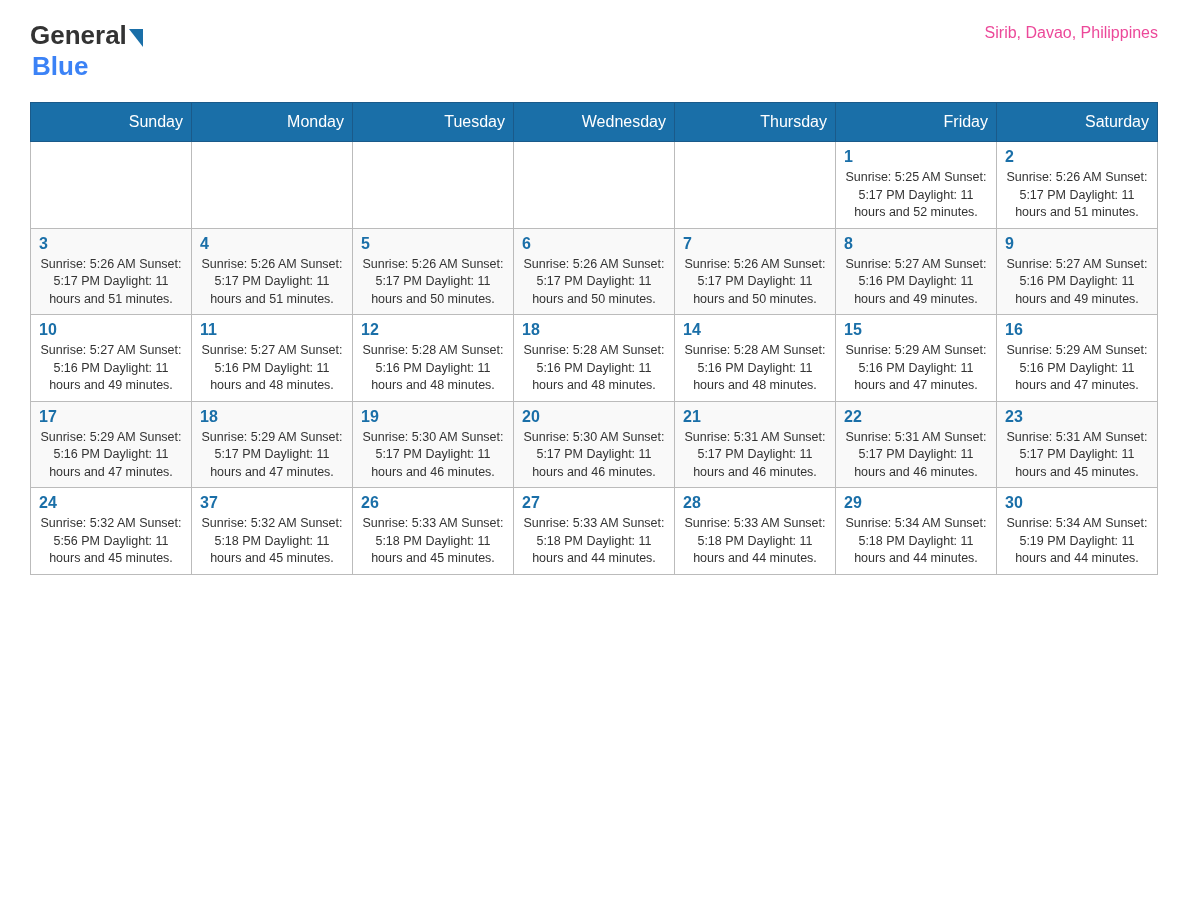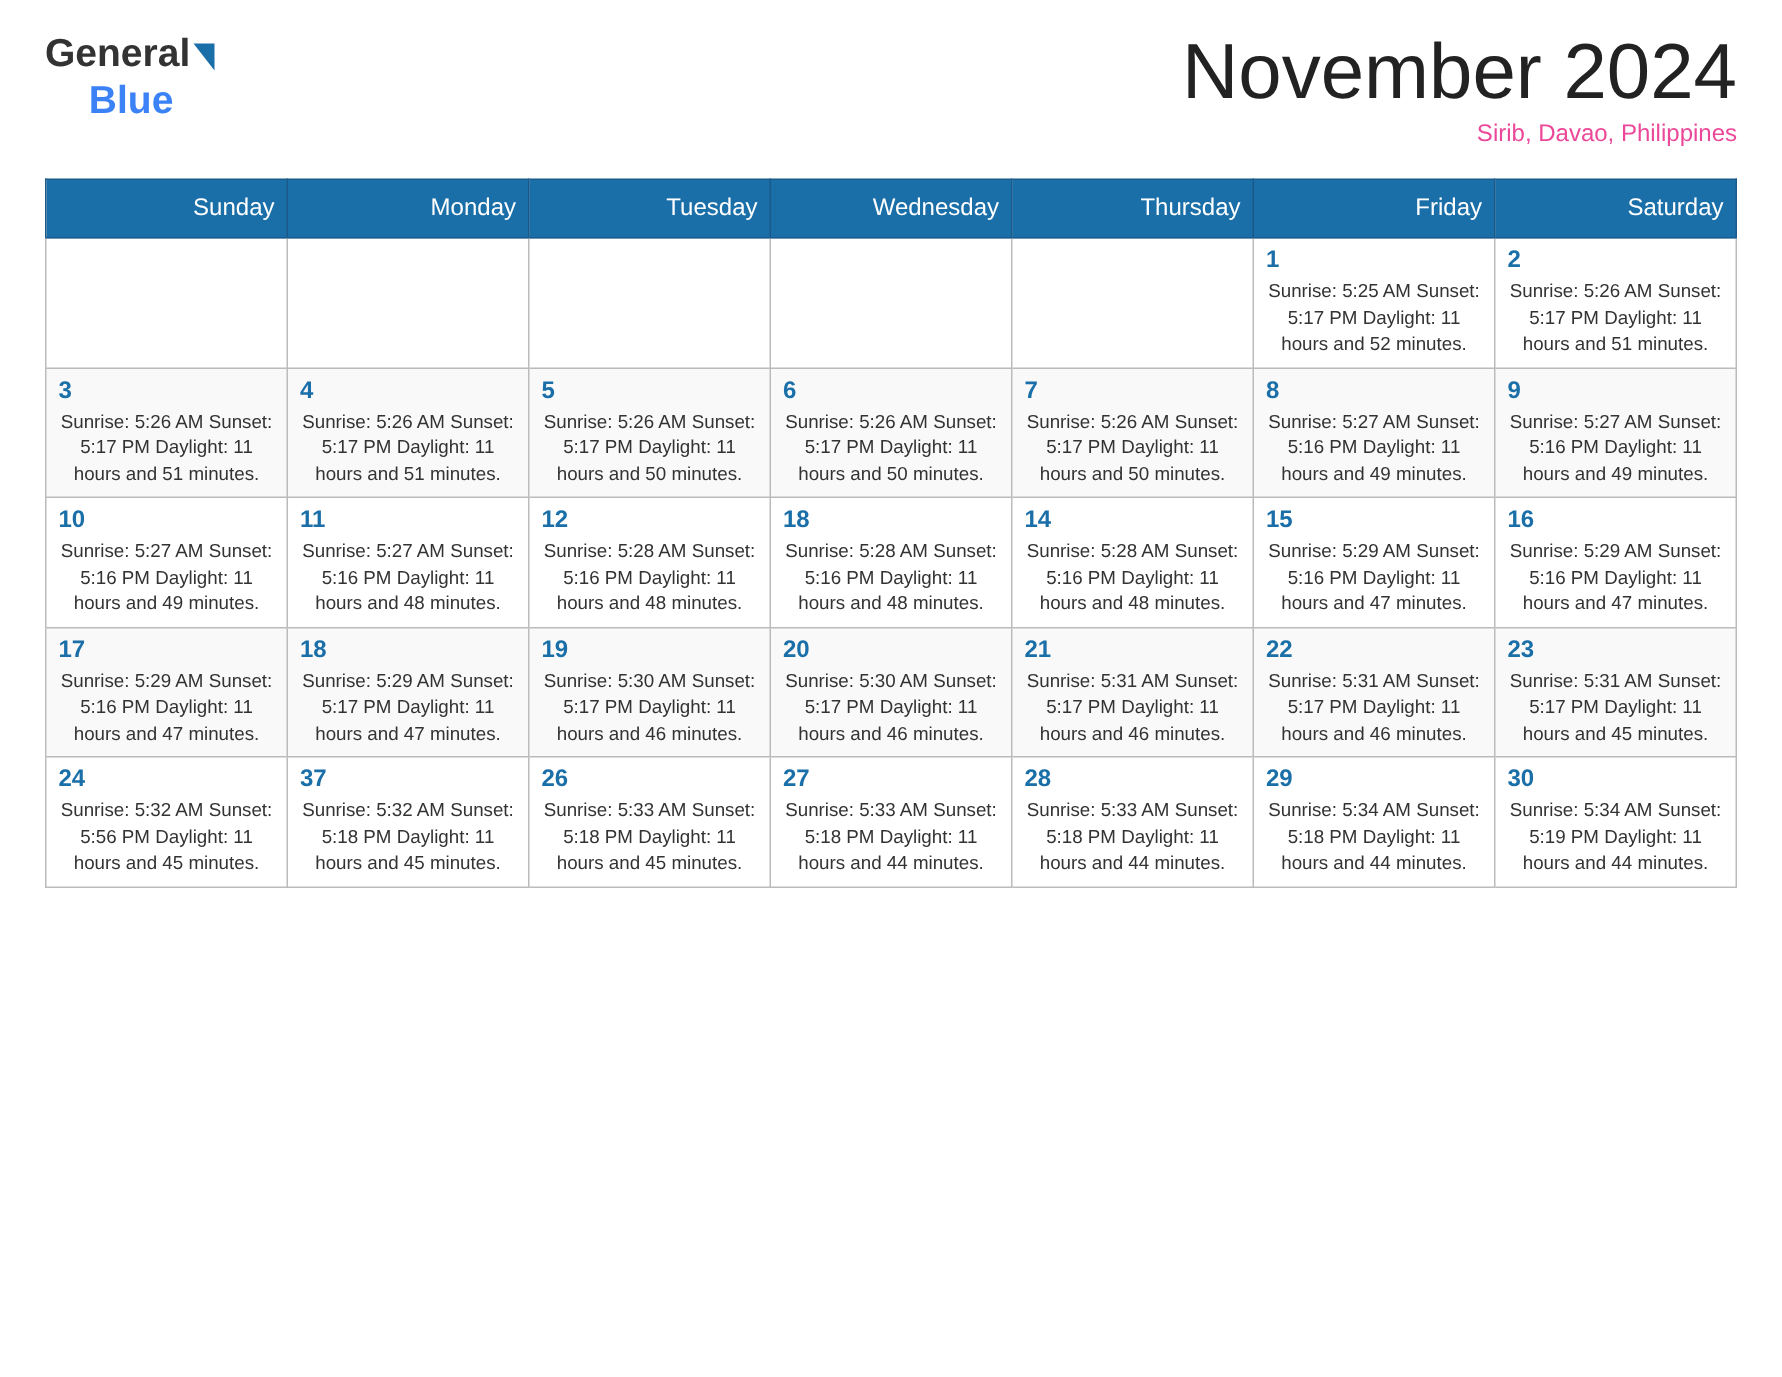--- a/index.html
+++ b/index.html
@@ -13,21 +13,21 @@
     }
     .header {
       display: flex;
       justify-content: space-between;
       align-items: flex-start;
       margin-bottom: 20px;
     }
     .logo {
       display: flex;
       flex-direction: column;
-      align-items: center;
+      align-items: flex-start;
     }
     .logo-top {
       display: flex;
       align-items: center;
     }
     .logo-general {
       font-size: 26px;
       font-weight: bold;
       color: #333;
     }
@@ -111,21 +111,20 @@
 
 <div class="header">
   <div class="logo">
     <div class="logo-top">
       <span class="logo-general">General</span>
       <div class="logo-arrow"></div>
     </div>
     <span class="logo-blue">Blue</span>
   </div>
   <div class="title-section">
-    <div class="month-title">November 2024</div>
     <div class="location-title">Sirib, Davao, Philippines</div>
   </div>
 </div>
 
 <table class="calendar">
   <thead>
     <tr>
     <th>Sunday</th>
         <th>Monday</th>
         <th>Tuesday</th>

